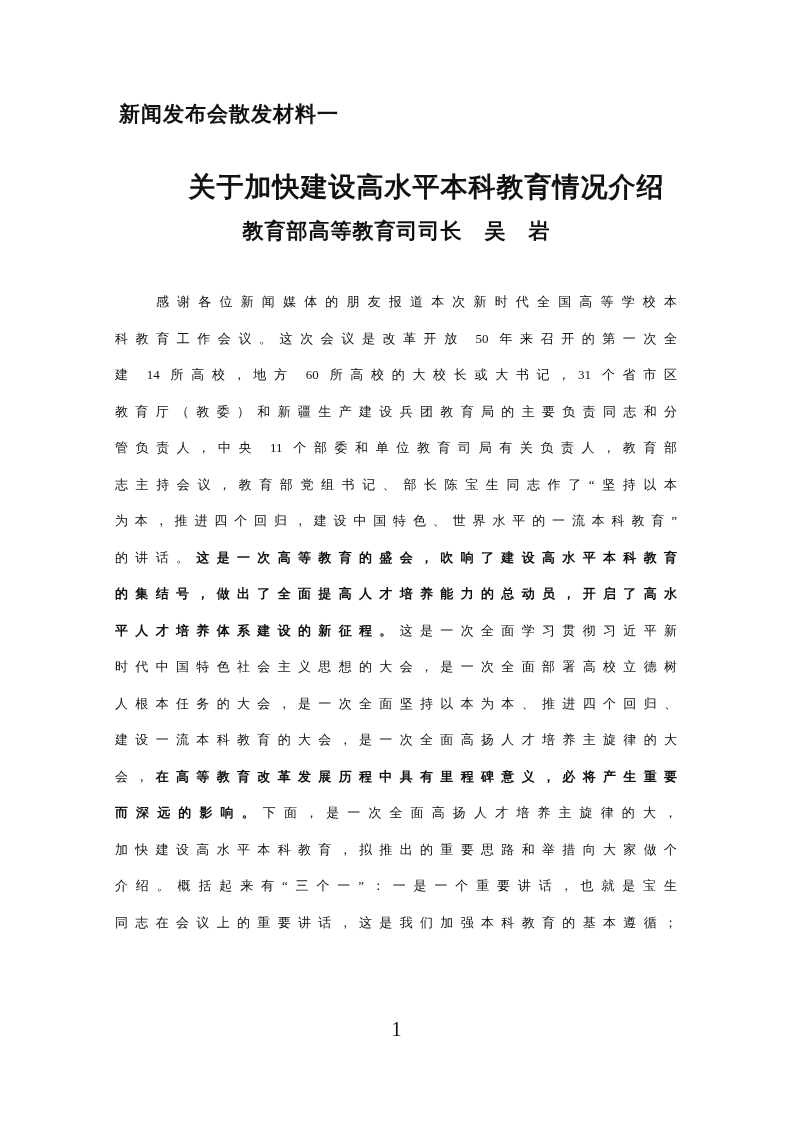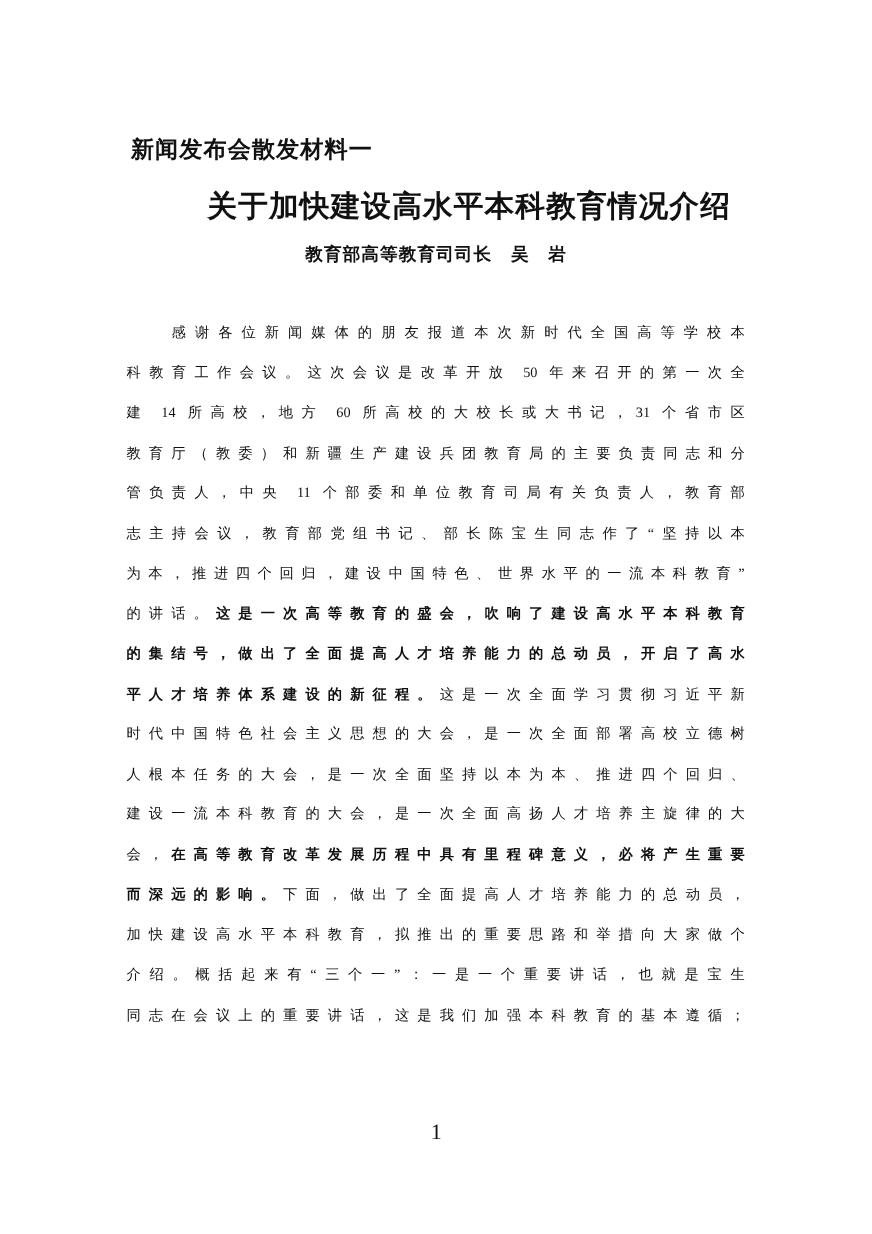--- a/index.html
+++ b/index.html
@@ -19,21 +19,20 @@
   .doc-header-note {
     position: absolute;
     top: 101px;
     left: 119px;
     font-family: "Liberation Sans", "DejaVu Sans", sans-serif;
     font-weight: bold;
     font-size: 21px;
     letter-spacing: 1px;
     line-height: 26px;
     white-space: nowrap;
-    margin-top: 23px;
   }
   .doc-title {
     position: absolute;
     top: 171px;
     left: 0;
     width: 100%;
     text-align: center;
     font-family: "Liberation Serif", "DejaVu Serif", serif;
     font-weight: bold;
     font-size: 27px;
@@ -43,21 +42,21 @@
     padding-left: 30px;
   }
   .doc-byline {
     position: absolute;
     top: 218px;
     left: 0;
     width: 100%;
     text-align: center;
     font-family: "Liberation Serif", "DejaVu Serif", serif;
     font-weight: bold;
-    font-size: 16px;
+    font-size: 21px;
     letter-spacing: 1px;
     line-height: 27px;
     white-space: nowrap;
   }
   .doc-body {
     position: absolute;
     top: 284px;
     left: 115px;
     width: 562px;
   }
@@ -113,21 +112,21 @@
       <div class="body-line"><span class="seg">管负责人，中央 11 个部委和单位教育司局有关负责人，教育部</span></div>
       <div class="body-line"><span class="seg">志主持会议，教育部党组书记、部长陈宝生同志作了“坚持以本</span></div>
       <div class="body-line"><span class="seg">为本，推进四个回归，建设中国特色、世界水平的一流本科教育”</span></div>
       <div class="body-line"><span class="seg">的讲话。</span><span class="seg bold">这是一次高等教育的盛会，吹响了建设高水平本科教育</span></div>
       <div class="body-line"><span class="seg bold">的集结号，做出了全面提高人才培养能力的总动员，开启了高水</span></div>
       <div class="body-line"><span class="seg bold">平人才培养体系建设的新征程。</span><span class="seg">这是一次全面学习贯彻习近平新</span></div>
       <div class="body-line"><span class="seg">时代中国特色社会主义思想的大会，是一次全面部署高校立德树</span></div>
       <div class="body-line"><span class="seg">人根本任务的大会，是一次全面坚持以本为本、推进四个回归、</span></div>
       <div class="body-line"><span class="seg">建设一流本科教育的大会，是一次全面高扬人才培养主旋律的大</span></div>
       <div class="body-line"><span class="seg">会，</span><span class="seg bold">在高等教育改革发展历程中具有里程碑意义，必将产生重要</span></div>
-      <div class="body-line"><span class="seg bold">而深远的影响。</span><span class="seg">下面，做出了全面提高人才培养能力的总动员，</span></div>
+      <div class="body-line"><span class="seg bold">而深远的影响。</span><span class="seg">下面，是一次全面高扬人才培养主旋律的大，</span></div>
       <div class="body-line"><span class="seg">加快建设高水平本科教育，拟推出的重要思路和举措向大家做个</span></div>
       <div class="body-line"><span class="seg">介绍。概括起来有“三个一”：一是一个重要讲话，也就是宝生</span></div>
       <div class="body-line"><span class="seg">同志在会议上的重要讲话，这是我们加强本科教育的基本遵循；</span></div>
     </div>
 
   <div class="page-number">1</div>
 
 </div>
 
 </body></html>

